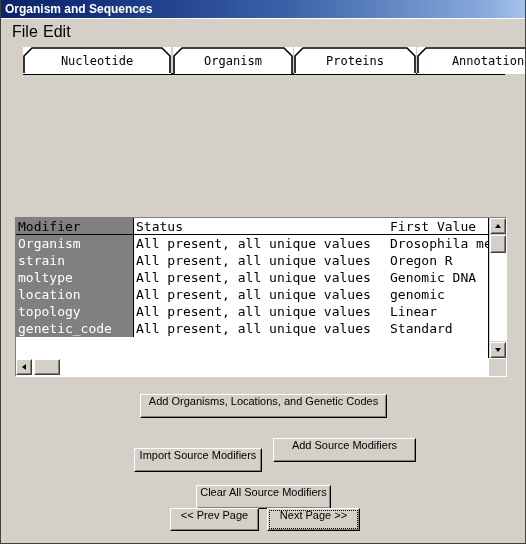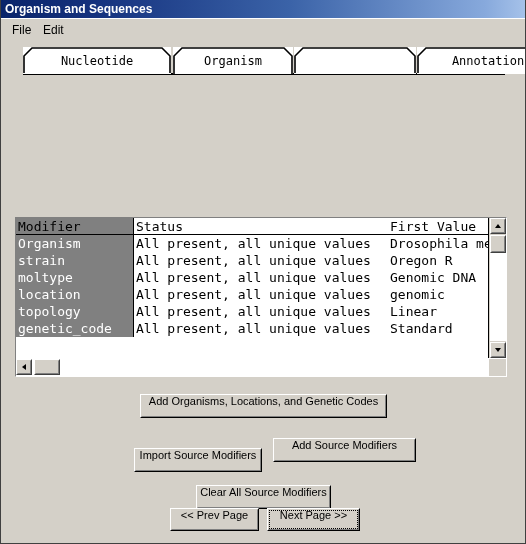--- a/index.html
+++ b/index.html
@@ -53,21 +53,21 @@
   #menubar {
     position: absolute;
     left: 0; top: 20px;
     width: 526px;
     height: 18px;
     background: #d4d0c8;
   }
   .menu-item {
     position: absolute;
     top: 2px;
-    font-size: 12px;
+    font-size: 16px;
     font-family: "Liberation Sans", sans-serif;
     color: #000;
     padding: 1px 4px;
     cursor: default;
     white-space: nowrap;
   }
   #menu-file { left: 7px; }
   #menu-edit { left: 38px; }
 
   
@@ -320,20 +320,21 @@
         <path d="M1,27 L1,9 L9,1 L111,1 L119,9 L119,27" fill="#ffffff" stroke="#000000" stroke-width="1.6"></path>
         <path d="M2,26.2 L118,26.2" stroke="#ffffff" stroke-width="2.4"></path>
       </svg>
       <span class="tab-label">Organism</span>
     </div>
 
     <div class="tab" id="tab-2" style="left:271px; width:122px;">
       <svg class="tab-shape" viewBox="0 0 122 27" preserveAspectRatio="none">
         <path d="M1,26 L1,9 L9,1 L113,1 L121,9 L121,26" fill="#ffffff" stroke="#000000" stroke-width="1.6"></path>
       </svg>
+      <span class="tab-label">Proteins</span>
     </div>
 
     <div class="tab" id="tab-3" style="left:394px; width:142px;">
       <svg class="tab-shape" viewBox="0 0 142 27" preserveAspectRatio="none">
         <path d="M1,26 L1,9 L9,1 L133,1 L141,9 L141,26" fill="#ffffff" stroke="#000000" stroke-width="1.6"></path>
       </svg>
       <span class="tab-label">Annotation</span>
     </div>
   </div>
 

